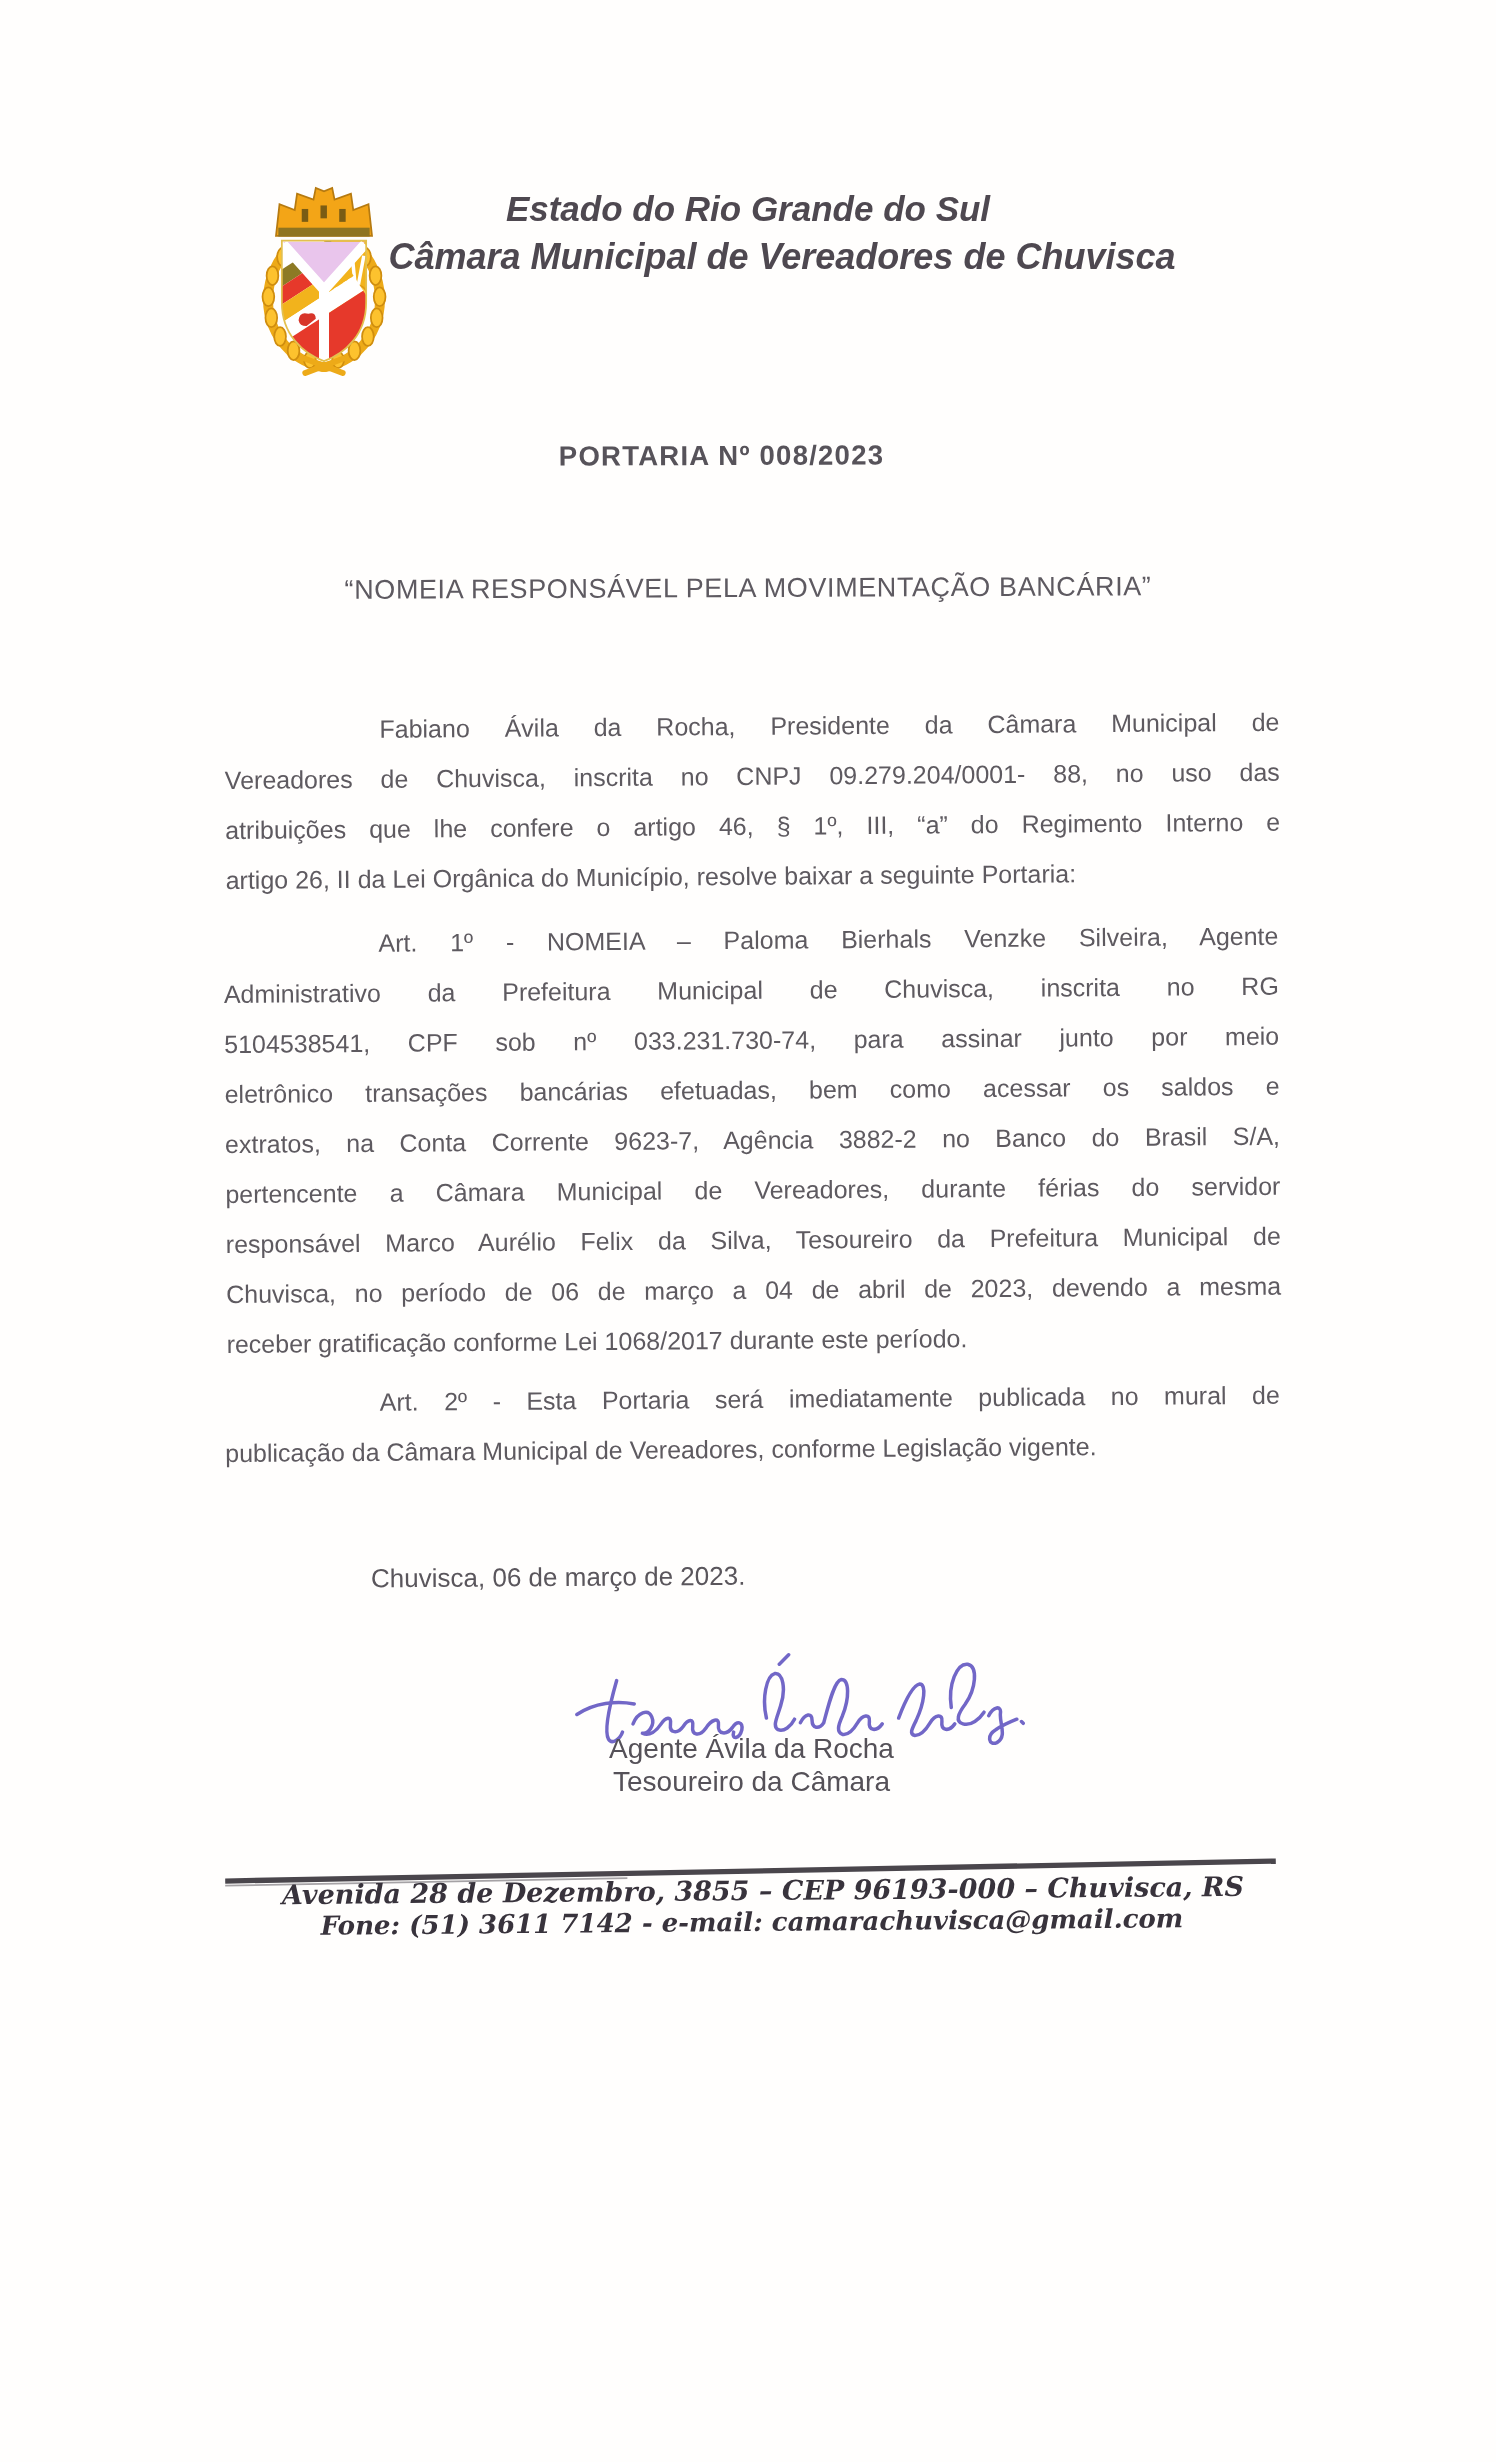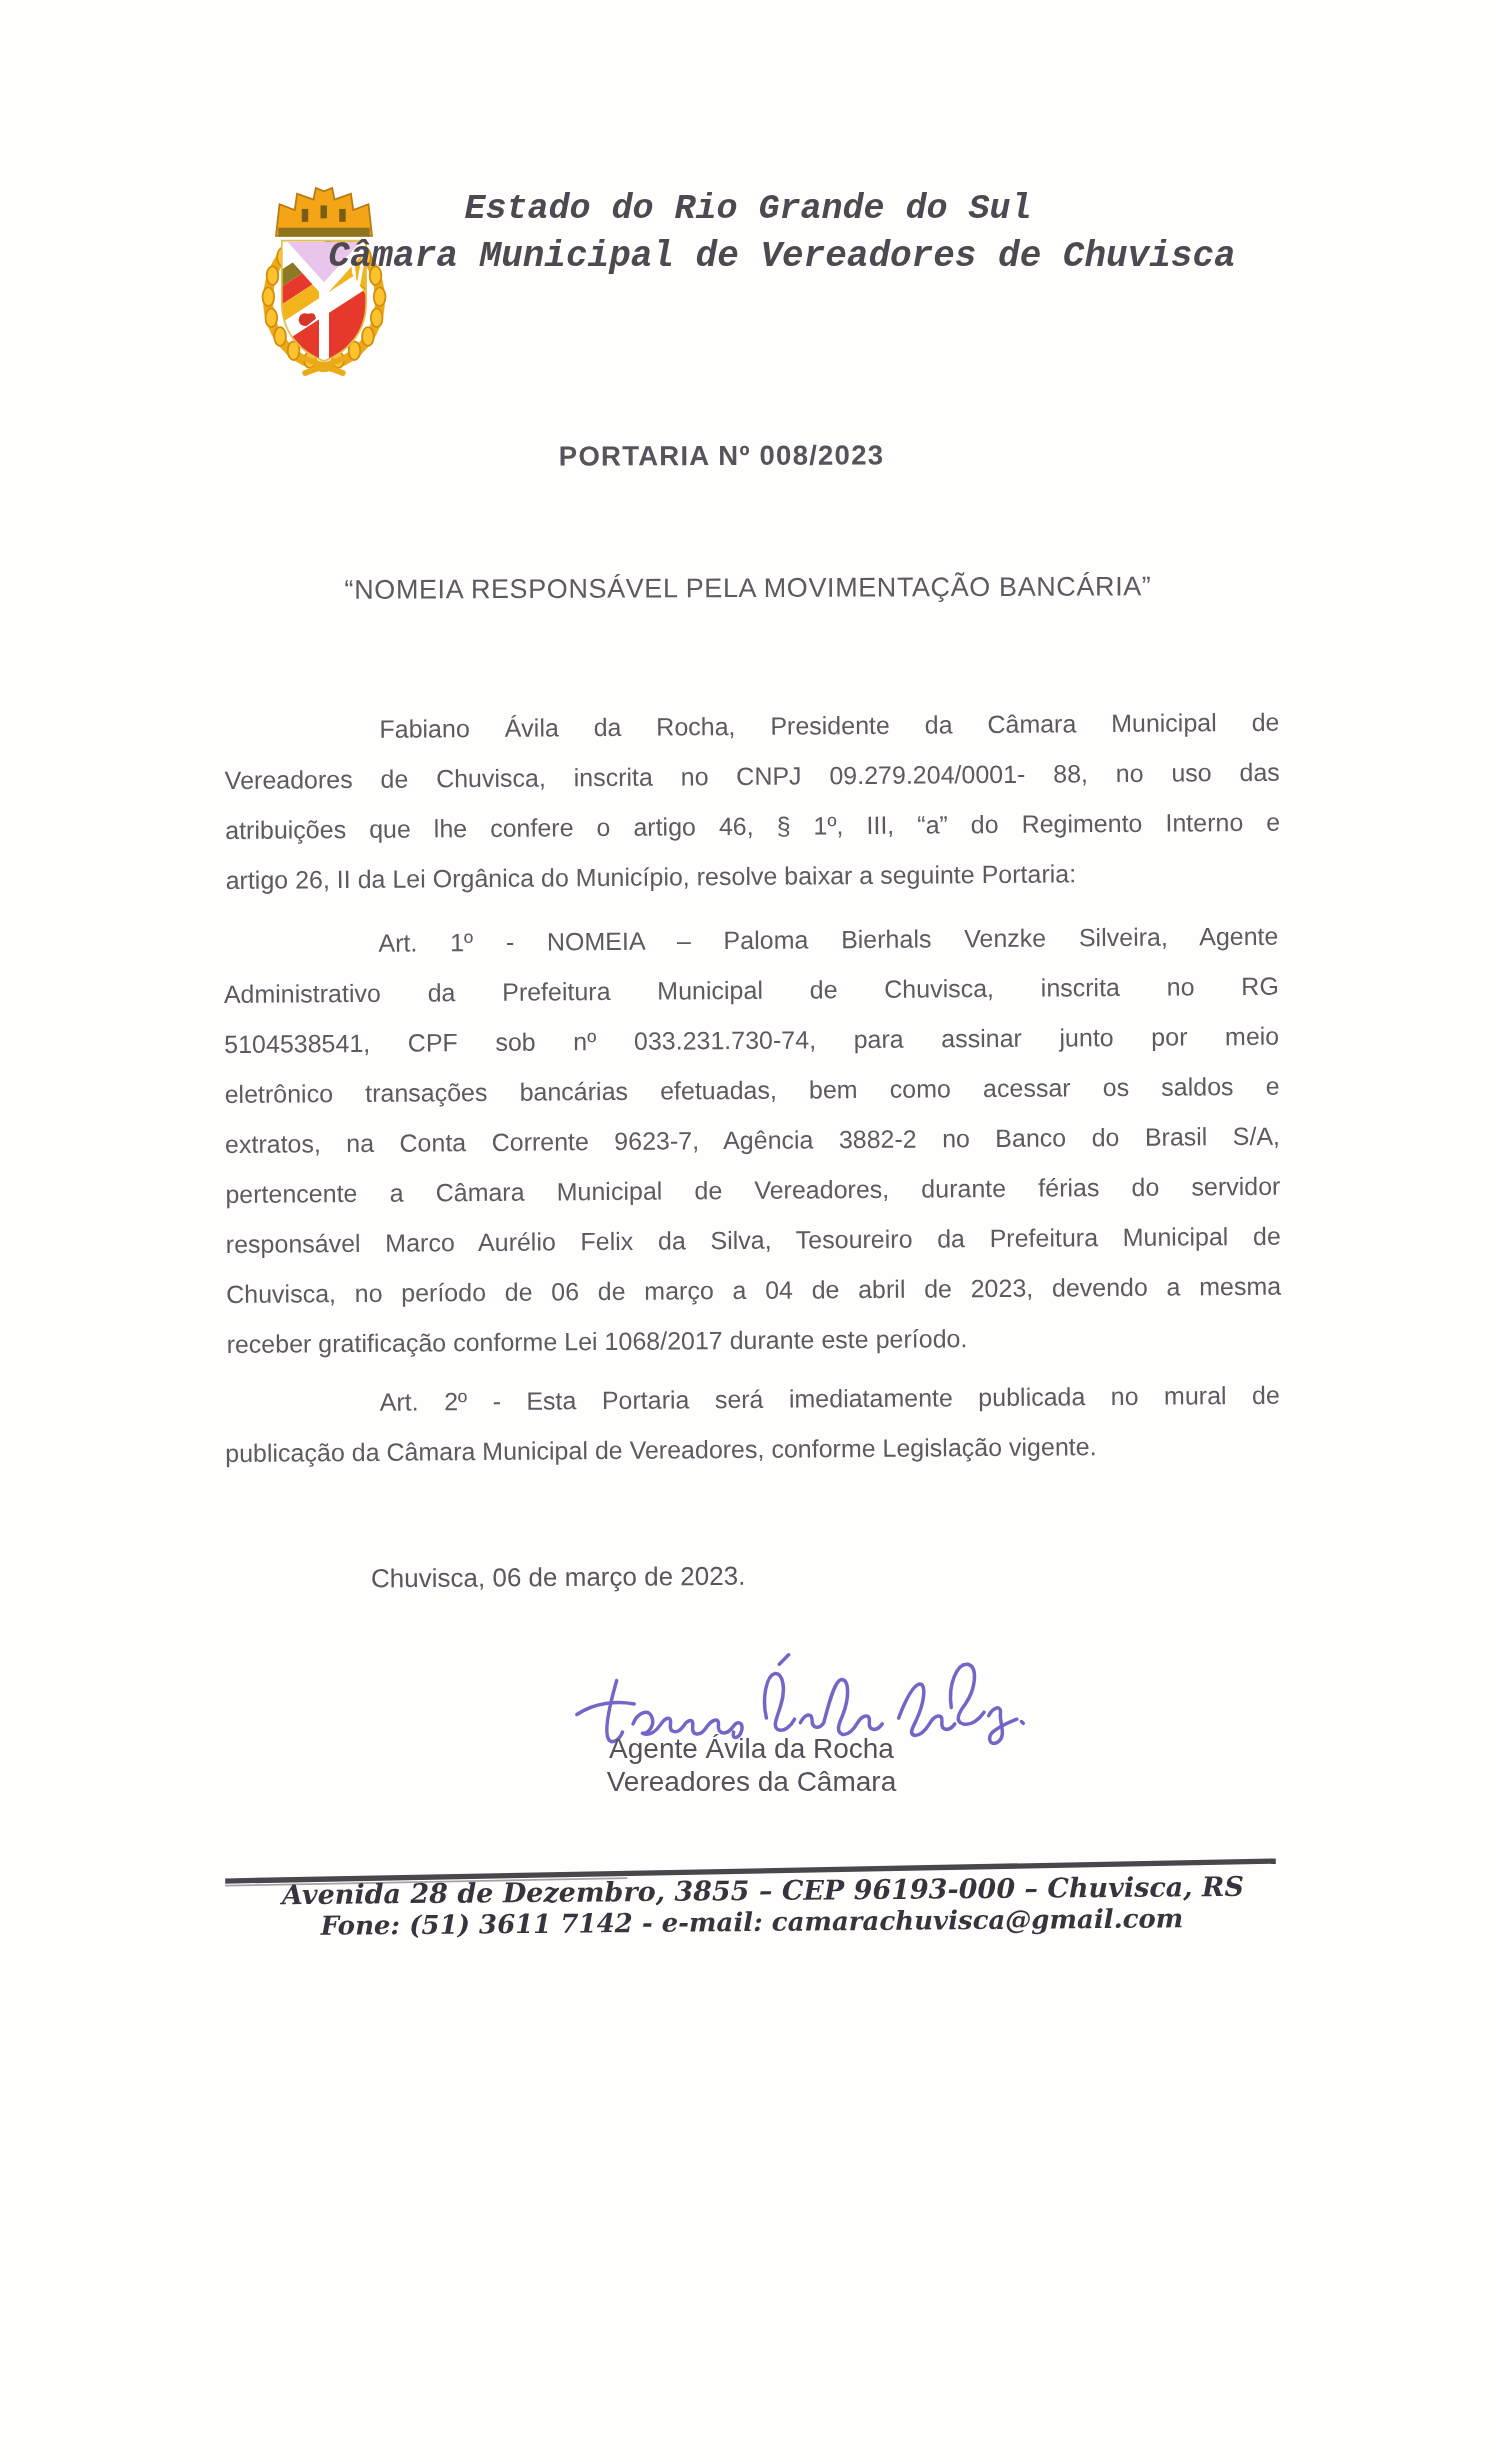--- a/index.html
+++ b/index.html
@@ -1,21 +1,21 @@
 <!DOCTYPE html>
 <html style="font-size:9.4px"><head>
 <meta charset="utf-8">
 <style>
   html,body{margin:0;padding:0;}
   body{width:1496px;height:2462px;background:#ffffff;font-family:"Liberation Sans",sans-serif;}
   .page{position:absolute;left:0;top:0;width:1496px;height:2462px;background:#fffefd;overflow:hidden;}
 
   .crest{position:absolute;left:233px;top:175px;width:182px;height:202px;}
 
-  .hdr{position:absolute;white-space:nowrap;font-family:Liberation Mono, monospace;font-style:italic;
+  .hdr{position:absolute;white-space:nowrap;font-family:Liberation Sans, sans-serif;font-style:italic;
        font-weight:600;color:#4e4850;text-align:center;width:1496px;}
   .hdr.state{left:0;top:189px;font-size:35px;}
   .hdr.org{left:34px;top:236px;font-size:36px;}
 
   .doc-title{position:absolute;left:226px;top:440px;width:991px;text-align:center;white-space:nowrap;
        font-size:27.6px;font-weight:bold;letter-spacing:1.2px;color:#57535a;transform:rotate(-0.2deg);}
   .doc-subject{position:absolute;left:0;top:573px;width:1496px;text-align:center;white-space:nowrap;
        font-size:27px;color:#5e5a61;letter-spacing:0.6px;transform:rotate(-0.25deg);}
 
   .para{position:absolute;left:225px;width:1055px;font-size:25px;color:#5e5a60;
@@ -151,21 +151,21 @@
         <path d="M410,126 C418,110 430,108 430,122 C430,136 442,138 450,126 C458,96 468,54 480,52 C494,52 494,84 482,114 C474,132 472,142 482,146 C492,148 502,136 508,126 C516,112 530,110 528,124 C526,140 540,142 550,128"></path>
         <path d="M578,118 C588,92 602,62 614,60 C626,60 622,92 608,122 C600,138 596,146 606,148 C616,148 626,136 632,126 C640,112 654,110 652,124 C650,140 664,142 674,128"></path>
         <path d="M668,100 C662,60 678,24 696,26 C714,30 710,68 692,94 C680,110 674,124 688,128 C702,132 716,120 724,108"></path>
         <path d="M732,114 C740,98 754,96 752,110 C750,126 764,150 746,160 C732,166 728,148 744,138 C756,130 770,124 780,120"></path>
         <path d="M788,124 l3,3"></path>
       </g>
     </svg>
   </div>
 
   <div class="sig-name">Agente Ávila da Rocha</div>
-  <div class="sig-role">Vereadores da Câmara</div>
+  <div class="sig-role">Tesoureiro da Câmara</div>
 
   <div class="footer-rule">
     <svg viewBox="0 0 1820 80" width="1067" height="47">
       <line x1="14" y1="58" x2="1806" y2="24" stroke="#4a464c" stroke-width="9"></line>
       <line x1="14" y1="66" x2="700" y2="53" stroke="#6a666c" stroke-width="3" opacity="0.6"></line>
     </svg>
   </div>
   <div class="footer-line addr">Avenida 28 de Dezembro, 3855 – CEP 96193-000 – Chuvisca, RS</div>
   <div class="footer-line contact">Fone: (51) 3611 7142 - e-mail: camarachuvisca@gmail.com</div>
 

